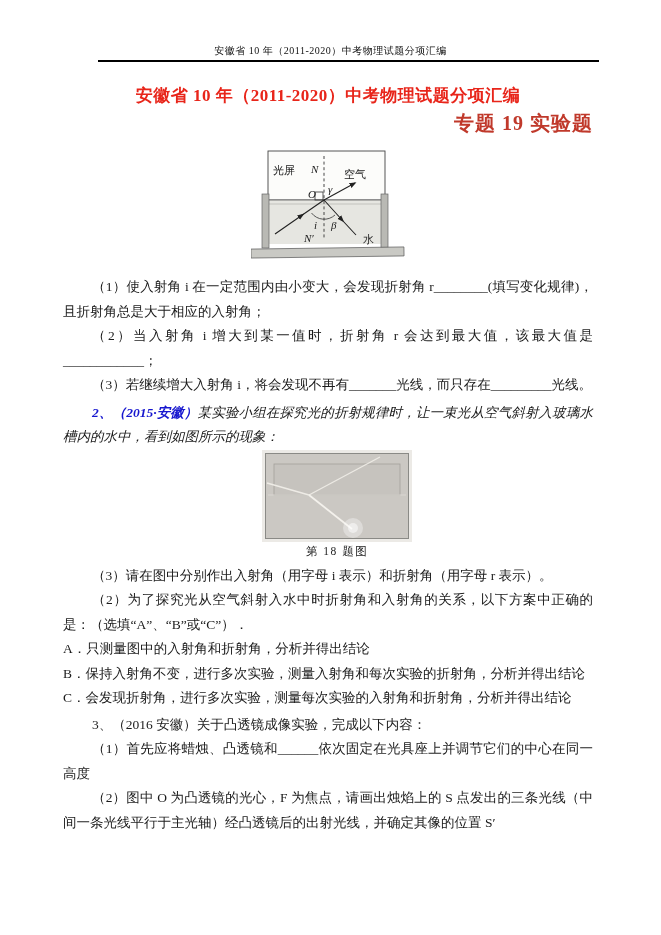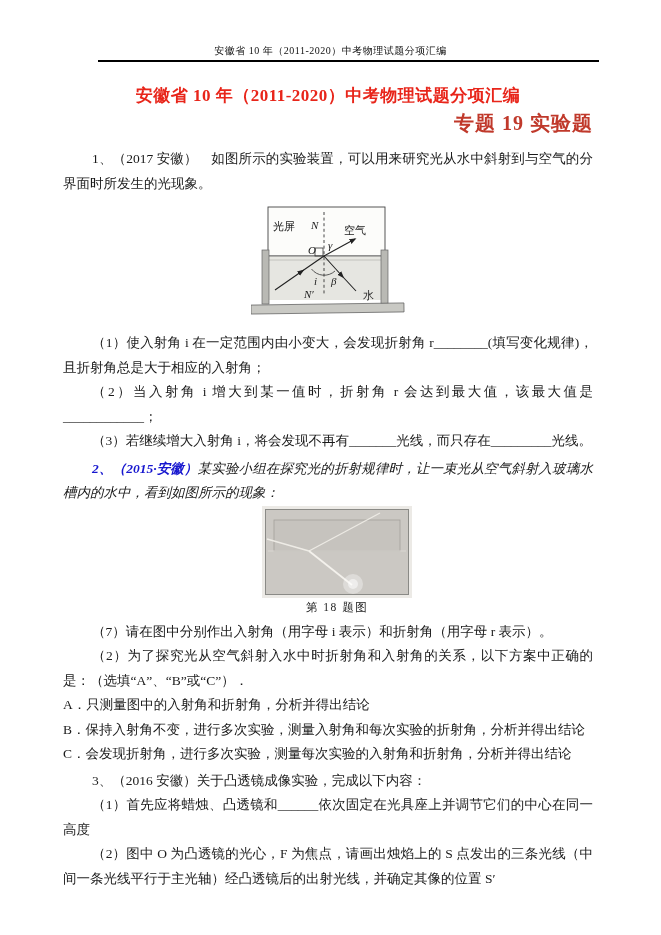--- a/index.html
+++ b/index.html
@@ -31,21 +31,20 @@
 <div class="page">
 
   <div class="running-head">安徽省 10 年（2011-2020）中考物理试题分项汇编</div>
   <div class="head-rule"></div>
 
   <div class="content">
 
     <h1 class="main-title">安徽省 10 年（2011-2020）中考物理试题分项汇编</h1>
     <h2 class="sub-title">专题 19  实验题</h2>
 
-    <p class="line indent">1、（2017 安徽）　如图所示的实验装置，可以用来研究光从水中斜射到与空气的分界面时所发生的光现象。</p>
 
     <div class="fig1-wrap">
       <svg width="156" height="115" viewBox="0 0 156 115">
         <defs>
           <marker id="arr" markerWidth="7" markerHeight="6" refX="5" refY="2.4" orient="auto">
             <path d="M0,0 L6.5,2.4 L0,4.8 z" fill="#222"></path>
           </marker>
         </defs>
 
         <rect x="17" y="4" width="117" height="49" fill="#fcfcfa" stroke="#444" stroke-width="0.9"></rect>
@@ -95,21 +94,21 @@
           <line x1="1" y1="29" x2="43" y2="41" stroke="#f2f0ea" stroke-width="1.6" stroke-opacity="0.9"></line>
           <line x1="43" y1="41" x2="114" y2="3" stroke="#f2f0ea" stroke-width="1.4" stroke-opacity="0.85"></line>
           <line x1="43" y1="41" x2="86" y2="75" stroke="#f5f3ee" stroke-width="1.8" stroke-opacity="0.95"></line>
           <circle cx="87" cy="74" r="10" fill="#ffffff" fill-opacity="0.35"></circle>
           <circle cx="87" cy="74" r="5" fill="#ffffff" fill-opacity="0.5"></circle>
         </svg>
       </div>
       <div class="fig2-caption">第 18 题图</div>
     </div>
 
-    <p class="line indent">（7）请在图中分别作出入射角（用字母 i 表示）和折射角（用字母 r 表示）。</p>
+    <p class="line indent">（3）请在图中分别作出入射角（用字母 i 表示）和折射角（用字母 r 表示）。</p>
     <p class="line indent">（2）为了探究光从空气斜射入水中时折射角和入射角的关系，以下方案中正确的是：（选填“A”、“B”或“C”）．</p>
     <p class="line">A．只测量图中的入射角和折射角，分析并得出结论</p>
     <p class="line">B．保持入射角不变，进行多次实验，测量入射角和每次实验的折射角，分析并得出结论</p>
     <p class="line">C．会发现折射角，进行多次实验，测量每次实验的入射角和折射角，分析并得出结论</p>
 
     <p class="line indent" style="margin-top:2px;">3、（2016 安徽）关于凸透镜成像实验，完成以下内容：</p>
     <p class="line indent">（1）首先应将蜡烛、凸透镜和______依次固定在光具座上并调节它们的中心在同一高度</p>
     <p class="line indent">（2）图中 O 为凸透镜的光心，F 为焦点，请画出烛焰上的 S 点发出的三条光线（中间一条光线平行于主光轴）经凸透镜后的出射光线，并确定其像的位置 S′</p>
 
   </div>

